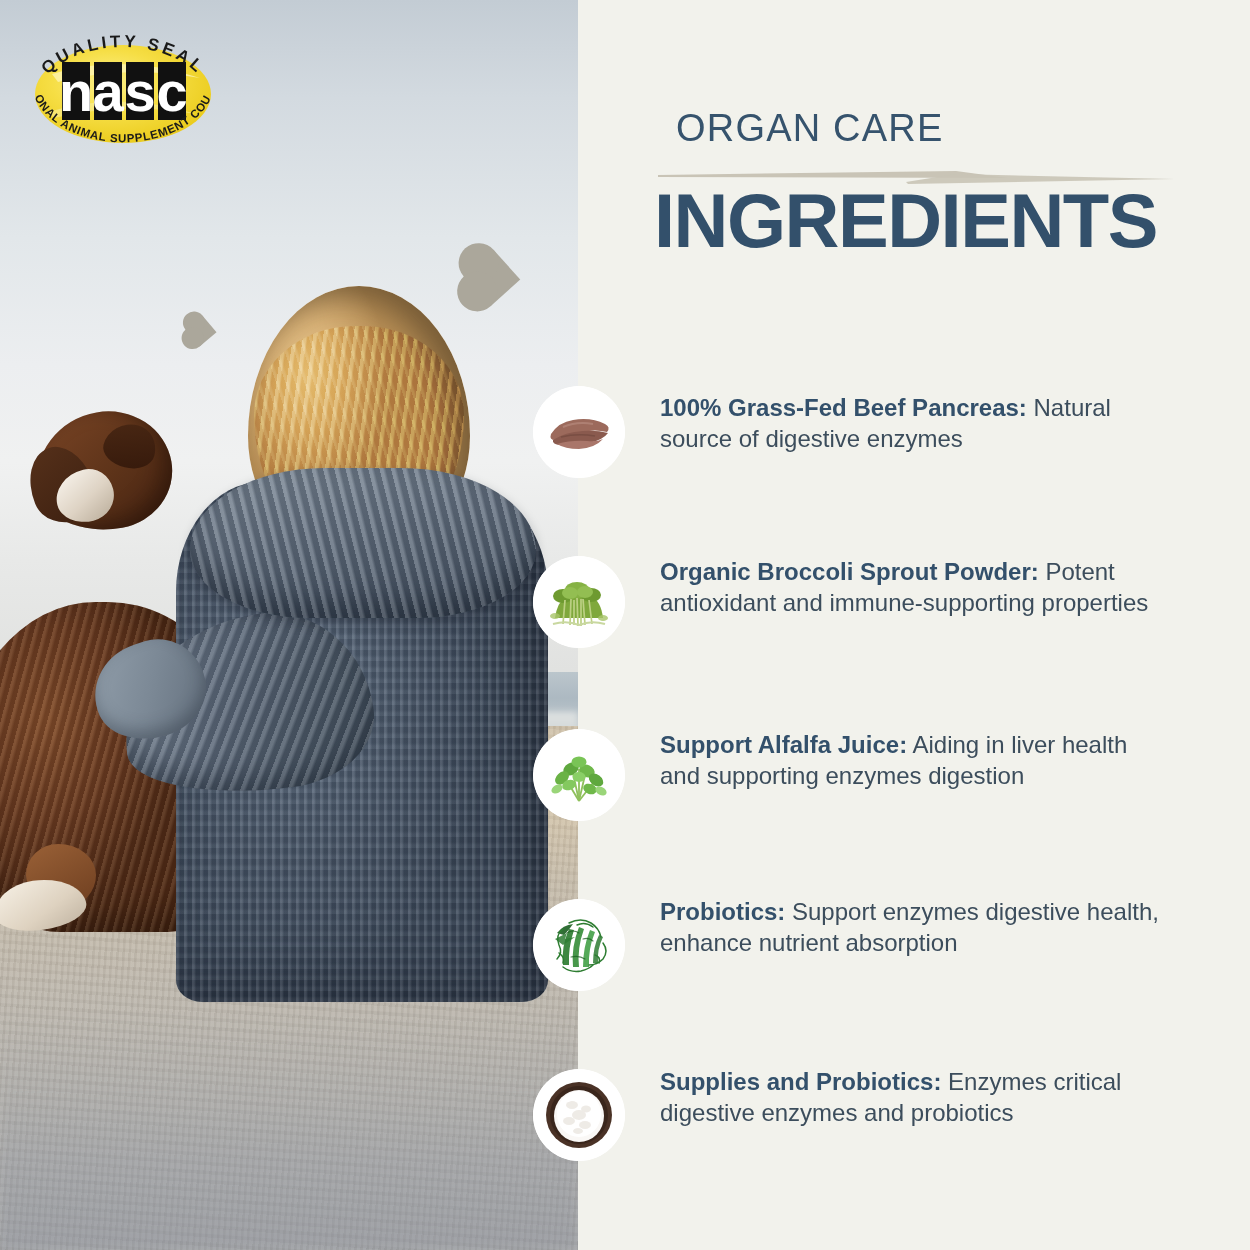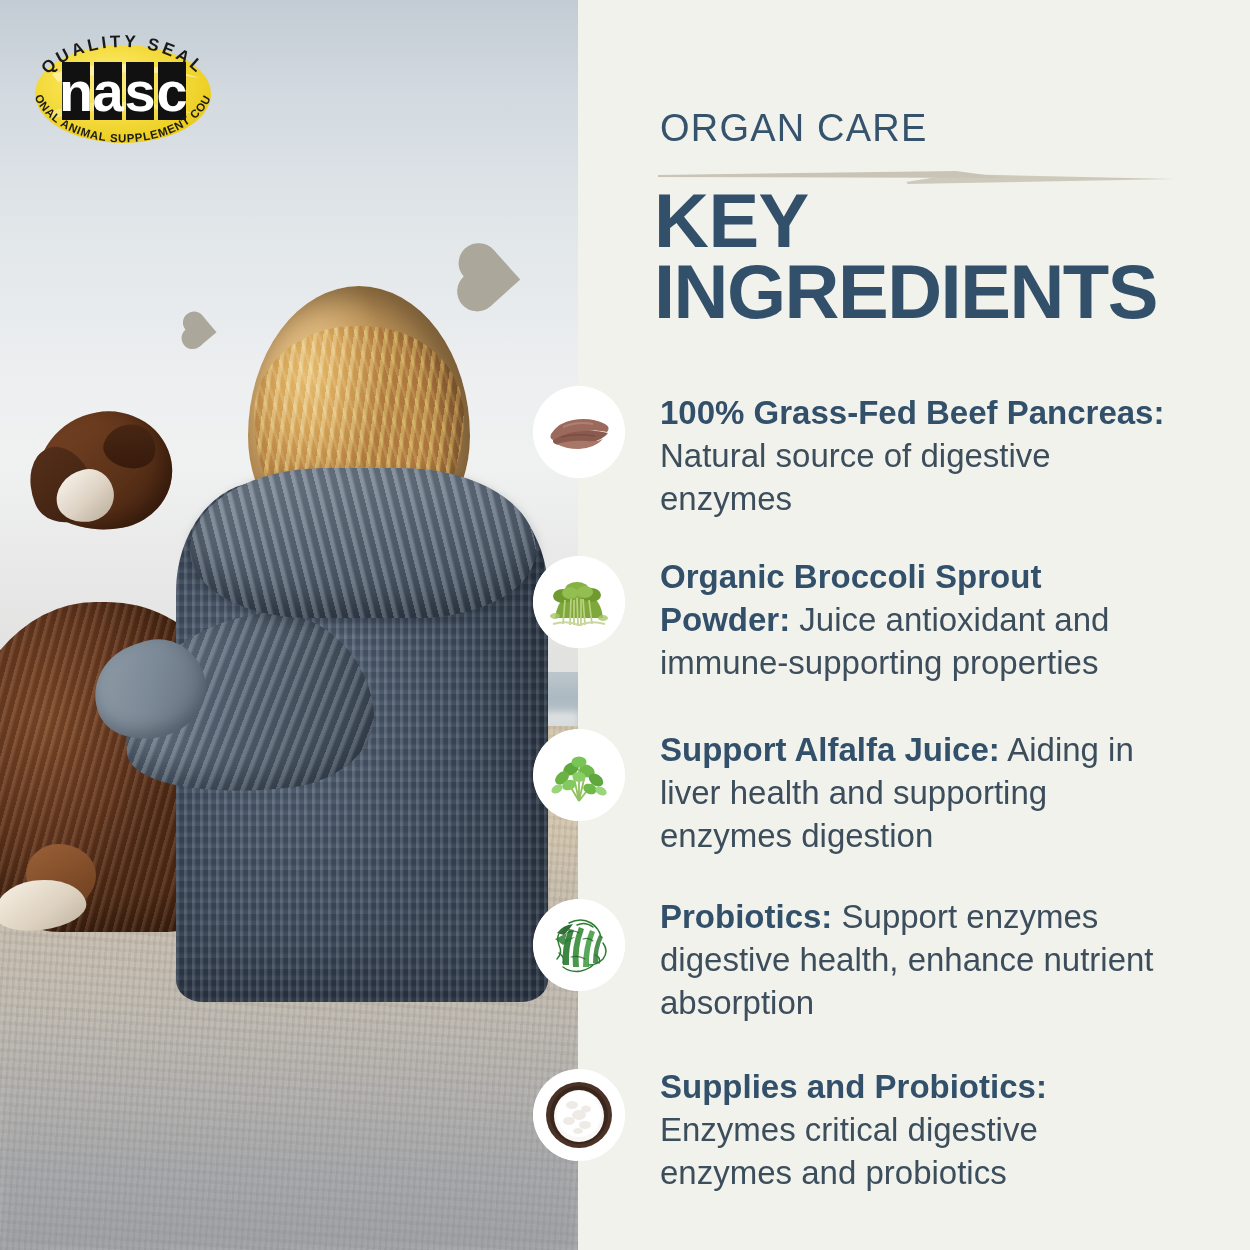--- a/index.html
+++ b/index.html
@@ -264,21 +264,21 @@
 
   
   .content {
     position: absolute;
     left: 578px; top: 0;
     width: 672px; height: 1250px;
     background: #F2F2EC;
   }
   .kicker {
     position: absolute;
-    left: 82px; top: 107px;
+    left: 98px; top: 107px;
     font-size: 38px;
     letter-spacing: 1.2px;
     color: #36536D;
     font-weight: 400;
     white-space: nowrap;
   }
   .divider {
     position: absolute;
     left: 78px; top: 162px;
     width: 520px; height: 34px;
@@ -298,21 +298,21 @@
   
   .ing {
     position: absolute;
     left: 0;
     width: 672px;
   }
   .ing .txt {
     position: absolute;
     left: 82px;
     width: 512px;
-    font-size: 33px;
+    font-size: 24px;
     line-height: 1.30;
     color: #3C4D5C;
     font-weight: 400;
   }
   .ing .txt b {
     font-weight: 700;
     color: #33506B;
   }
 
   
@@ -397,35 +397,34 @@
     <div class="kicker">ORGAN CARE</div>
 
     <div class="divider">
       <svg width="520" height="34" viewBox="0 0 520 34">
         <path d="M 2,13 L 300,9 L 352,16 L 2,15 Z" fill="#C9C4B6"></path>
         <path d="M 250,20 L 300,12 L 518,17 L 252,22 Z" fill="#C9C4B6" opacity=".9"></path>
       </svg>
     </div>
 
     <div class="headline">
-      <span class="l1">KEY</span>
       <span class="l2">INGREDIENTS</span>
     </div>
 
     <div class="ing" style="top:392px">
       <div class="txt">
         <b>100% Grass-Fed Beef Pancreas:</b>
         <span>Natural source of digestive enzymes</span>
       </div>
     </div>
 
     <div class="ing" style="top:556px">
       <div class="txt">
         <b>Organic Broccoli Sprout Powder:</b>
-        <span>Juice antioxidant and immune-supporting properties</span>
+        <span>Potent antioxidant and immune-supporting properties</span>
       </div>
     </div>
 
     <div class="ing" style="top:729px">
       <div class="txt">
         <b>Support Alfalfa Juice:</b>
         <span>Aiding in liver health and supporting enzymes digestion</span>
       </div>
     </div>
 

